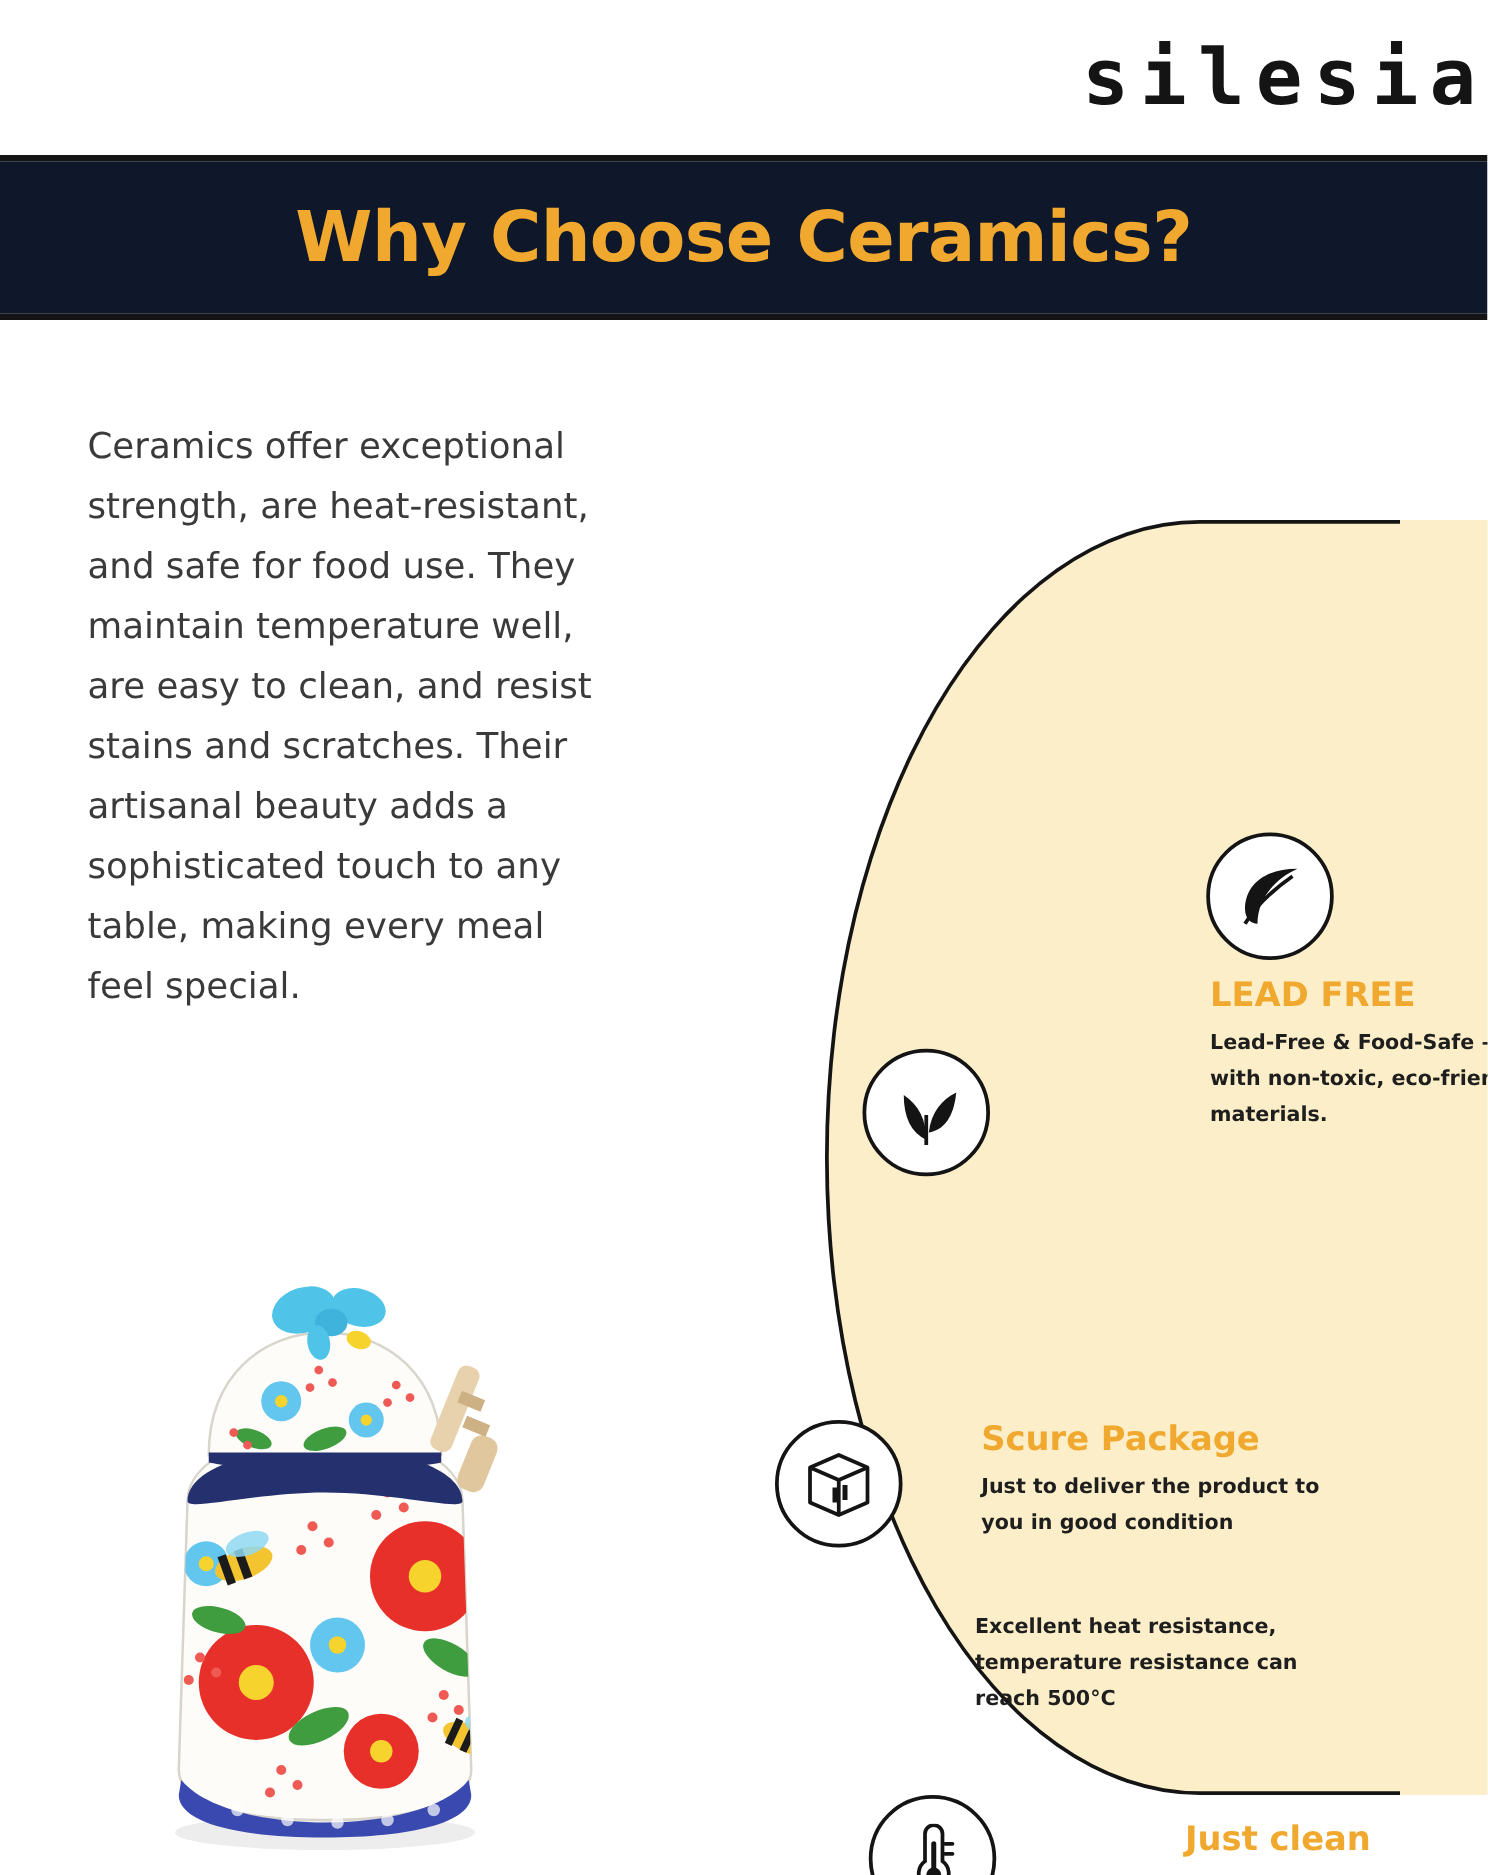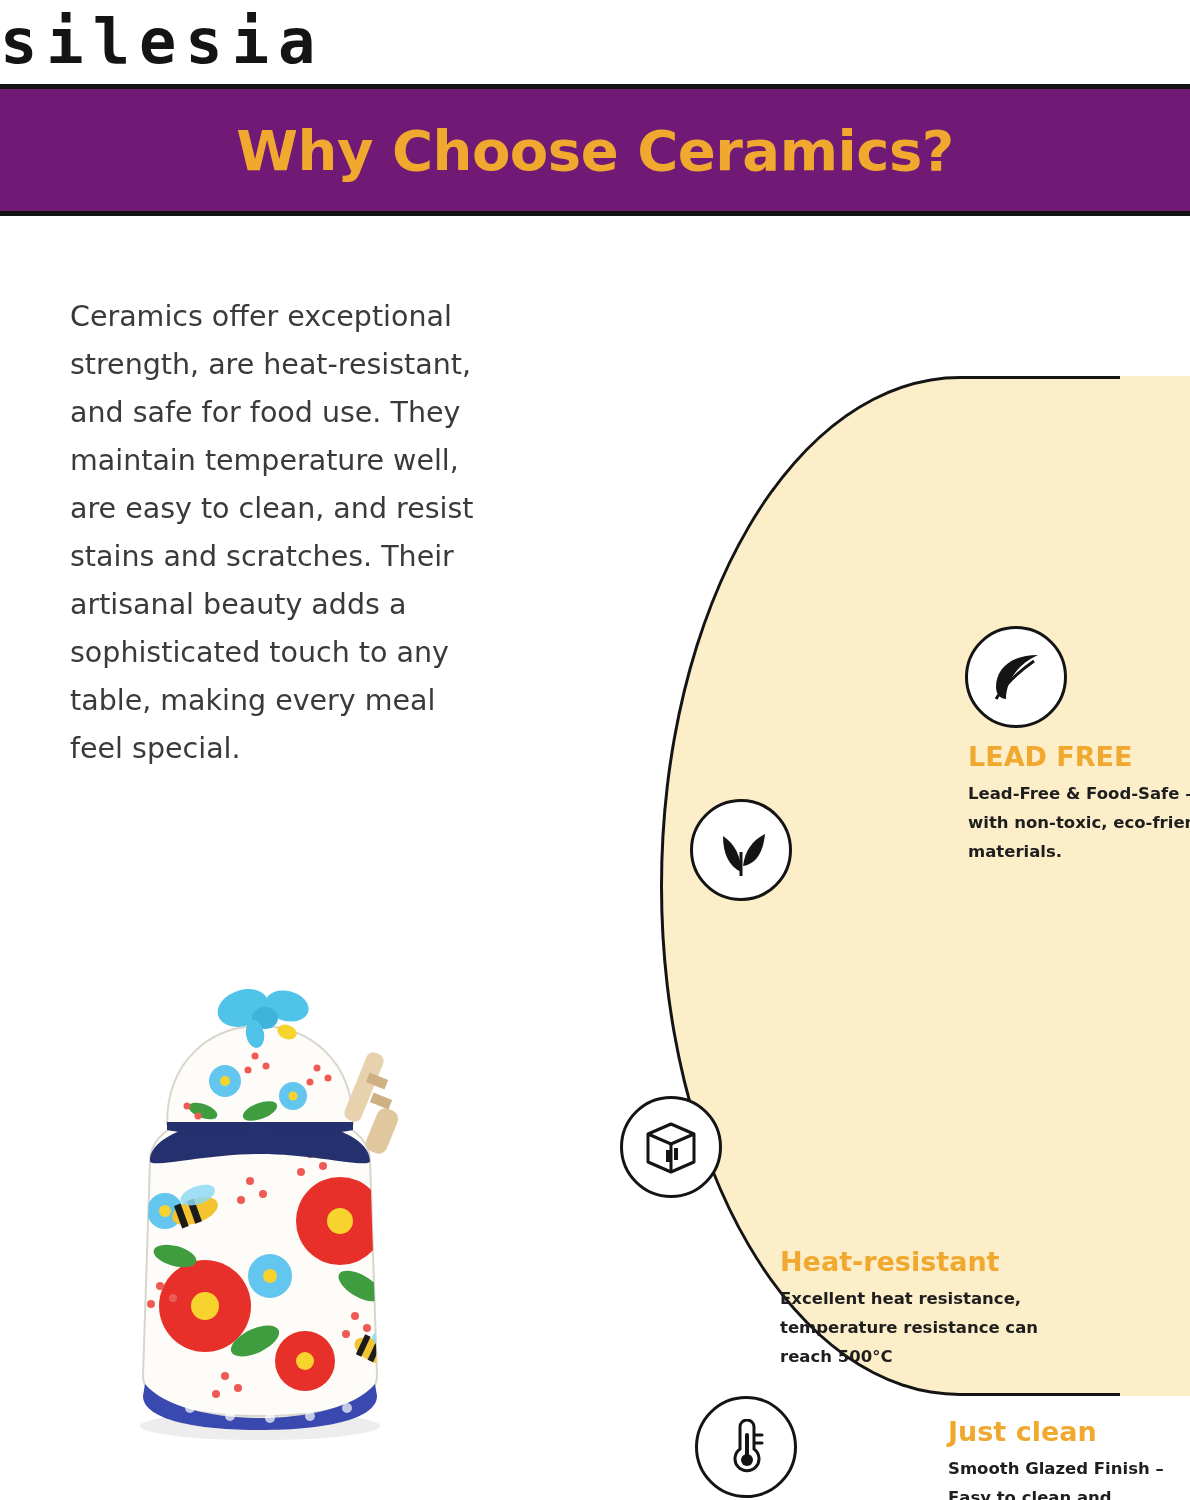--- a/index.html
+++ b/index.html
@@ -11,45 +11,45 @@
     width: 1190px;
     height: 1500px;
     font-family: "DejaVu Sans", sans-serif;
     color: #222222;
     position: relative;
     overflow: hidden;
   }
 
   
   .brand-bar {
-    height: 84px;
+    height: 124px;
     display: flex;
     align-items: center;
-    justify-content: flex-start;
+    justify-content: flex-end;
     background: #ffffff;
   }
   .brand-logo {
     font-family: "DejaVu Sans Mono", monospace;
     font-size: 62px;
     font-weight: bold;
     letter-spacing: 9px;
     color: #141414;
     line-height: 1;
   }
   .rule {
     height: 5px;
     background: #141414;
     width: 100%;
   }
   .title-bar {
     height: 122px;
     display: flex;
     align-items: center;
     justify-content: center;
-    background: #701a75;
+    background: #0f172a;
   }
   .title-text {
     font-size: 56px;
     font-weight: bold;
     color: #f0a92e;
     letter-spacing: -0.5px;
   }
 
   
   .content {
@@ -320,31 +320,34 @@
 
     <div class="icon-circle ic-pack">
       <svg width="58" height="58" viewBox="0 0 58 58">
         <path d="M6 16 L29 6 L52 16 L52 44 L29 54 L6 44 Z" fill="none" stroke="#141414" stroke-width="3" stroke-linejoin="round"></path>
         <path d="M6 16 L29 26 L52 16" fill="none" stroke="#141414" stroke-width="3" stroke-linejoin="round"></path>
         <path d="M29 26 L29 54" fill="none" stroke="#141414" stroke-width="3"></path>
         <rect x="24" y="32" width="4" height="12" fill="#141414"></rect>
         <rect x="32" y="30" width="4" height="12" fill="#141414"></rect>
       </svg>
     </div>
+    <div class="item it-pack">
+      <h3>Scure Package</h3>
+      <p>Just to deliver the product to you in good condition</p>
+    </div>
 
     <div class="icon-circle ic-heat">
       <svg width="56" height="56" viewBox="0 0 56 56">
         <path d="M22 8 a7 7 0 0 1 14 0 v22 a12 12 0 1 1 -14 0 Z" fill="none" stroke="#141414" stroke-width="3"></path>
         <circle cx="29" cy="41" r="6" fill="#141414"></circle>
         <path d="M29 35 L29 16" stroke="#141414" stroke-width="4" stroke-linecap="round"></path>
         <path d="M38 16 L44 16 M38 24 L44 24" stroke="#141414" stroke-width="3" stroke-linecap="round"></path>
       </svg>
     </div>
     <div class="item it-heat">
-      <h3>Heat-resistant</h3>
       <p>Excellent heat resistance, temperature resistance can reach 500°C</p>
     </div>
 
     <div class="item it-easy">
       <h3>Just clean</h3>
       <p>Smooth Glazed Finish – Easy to clean and resistant to stains.</p>
     </div>
   </div>
 
 </div>

